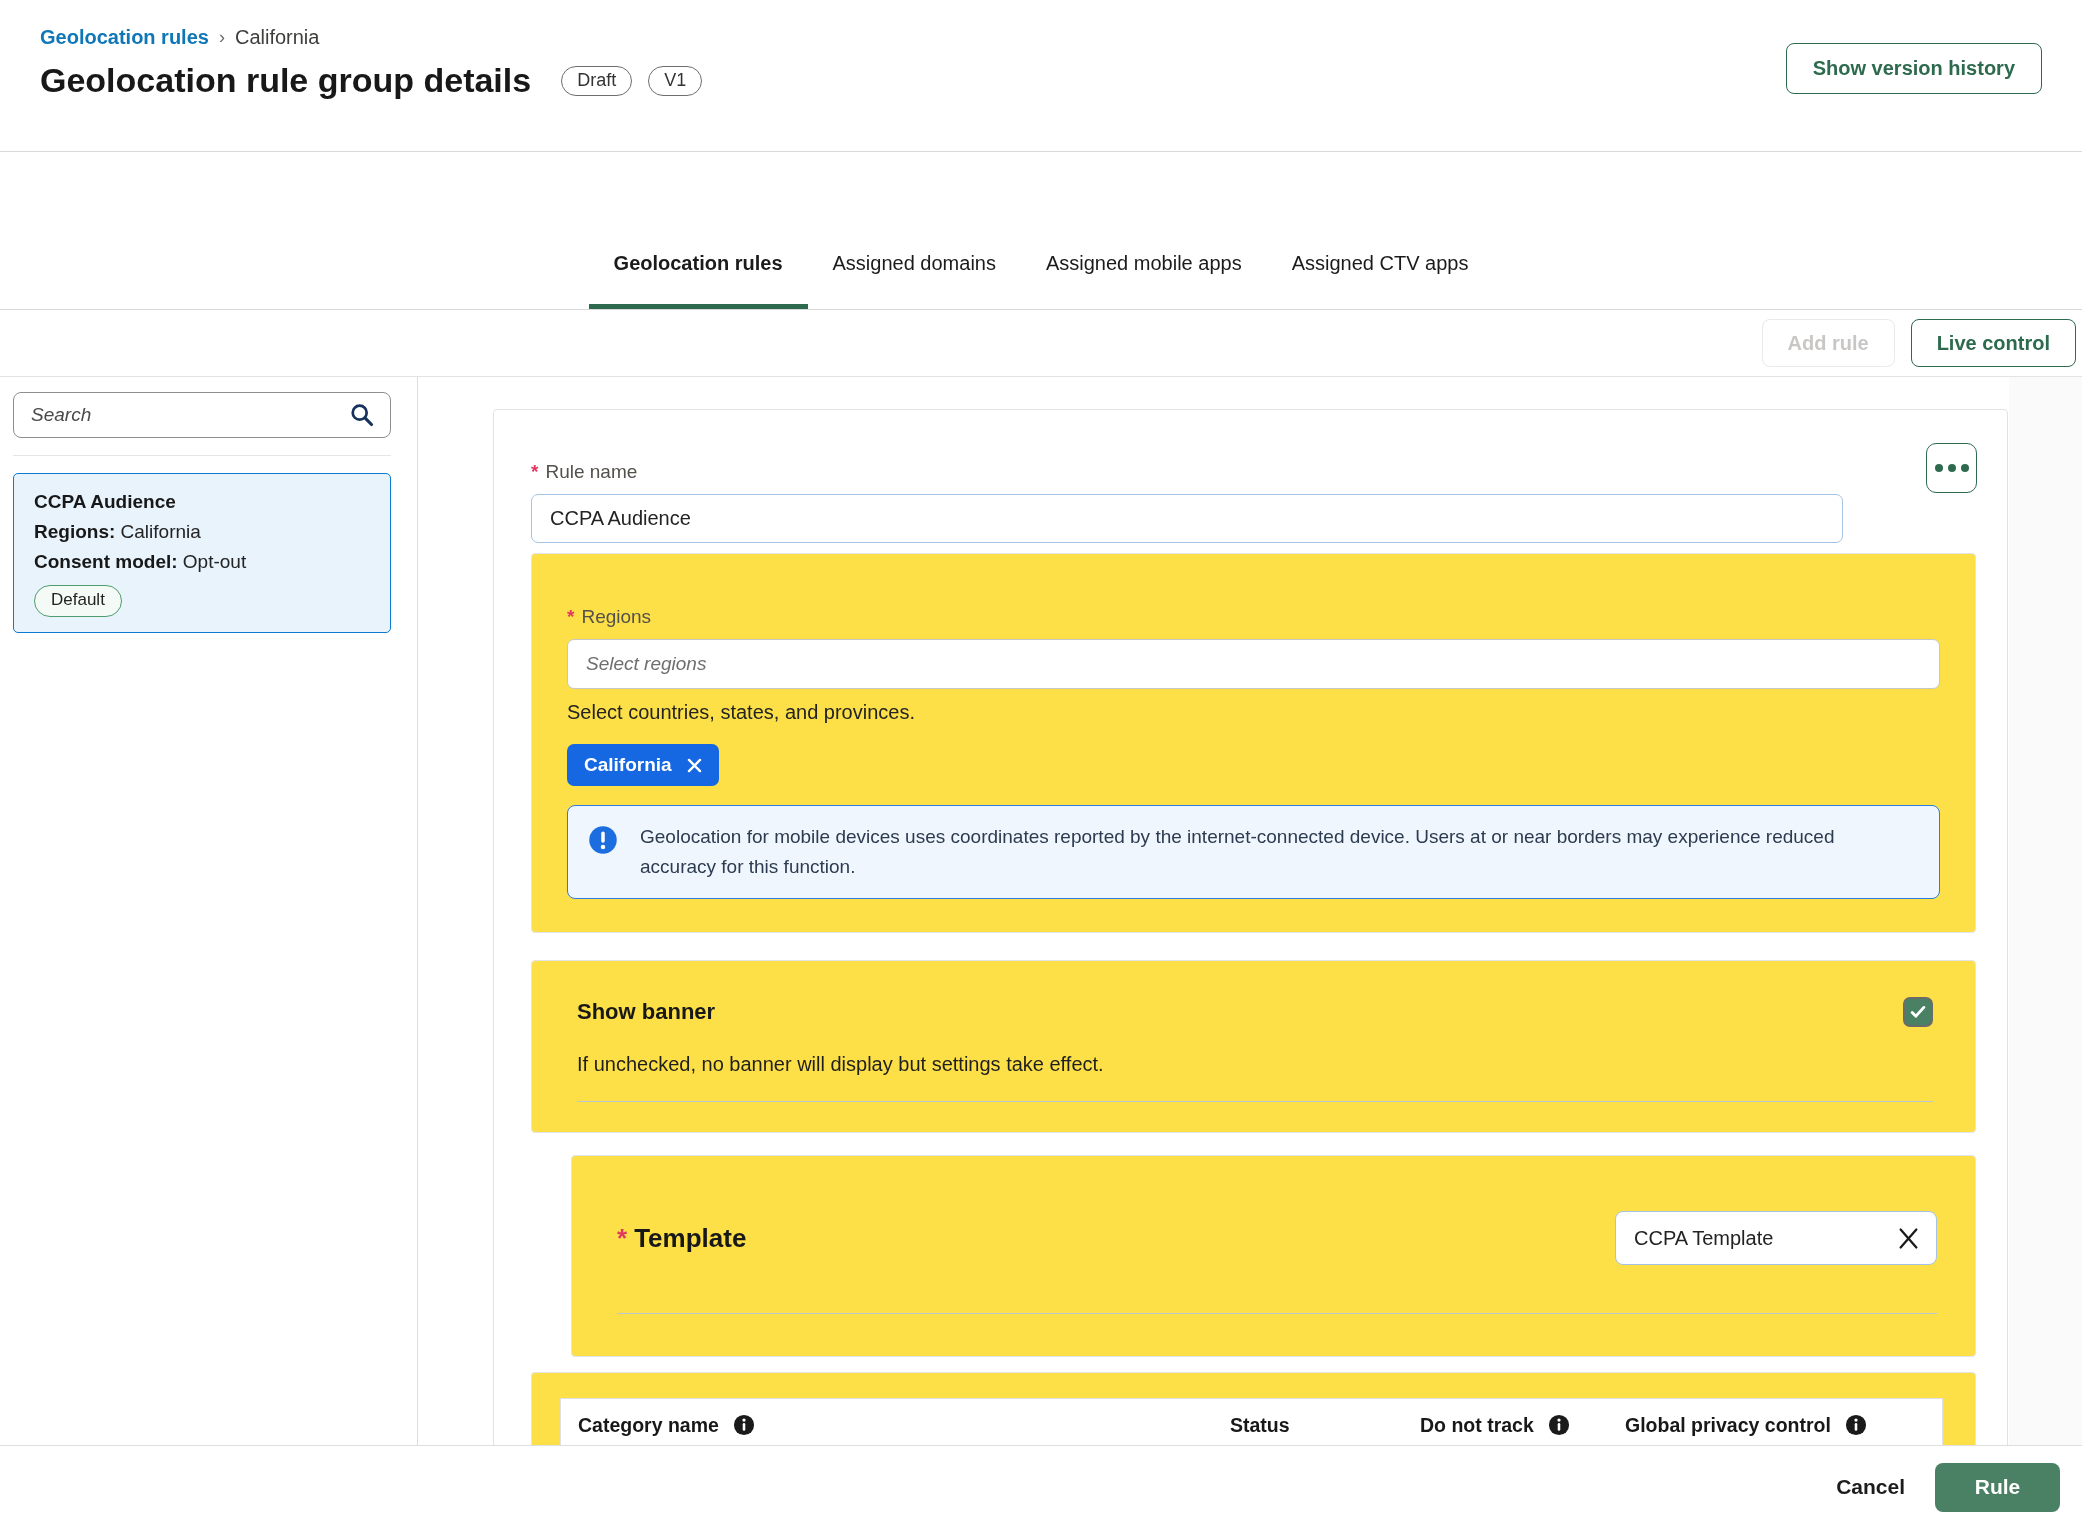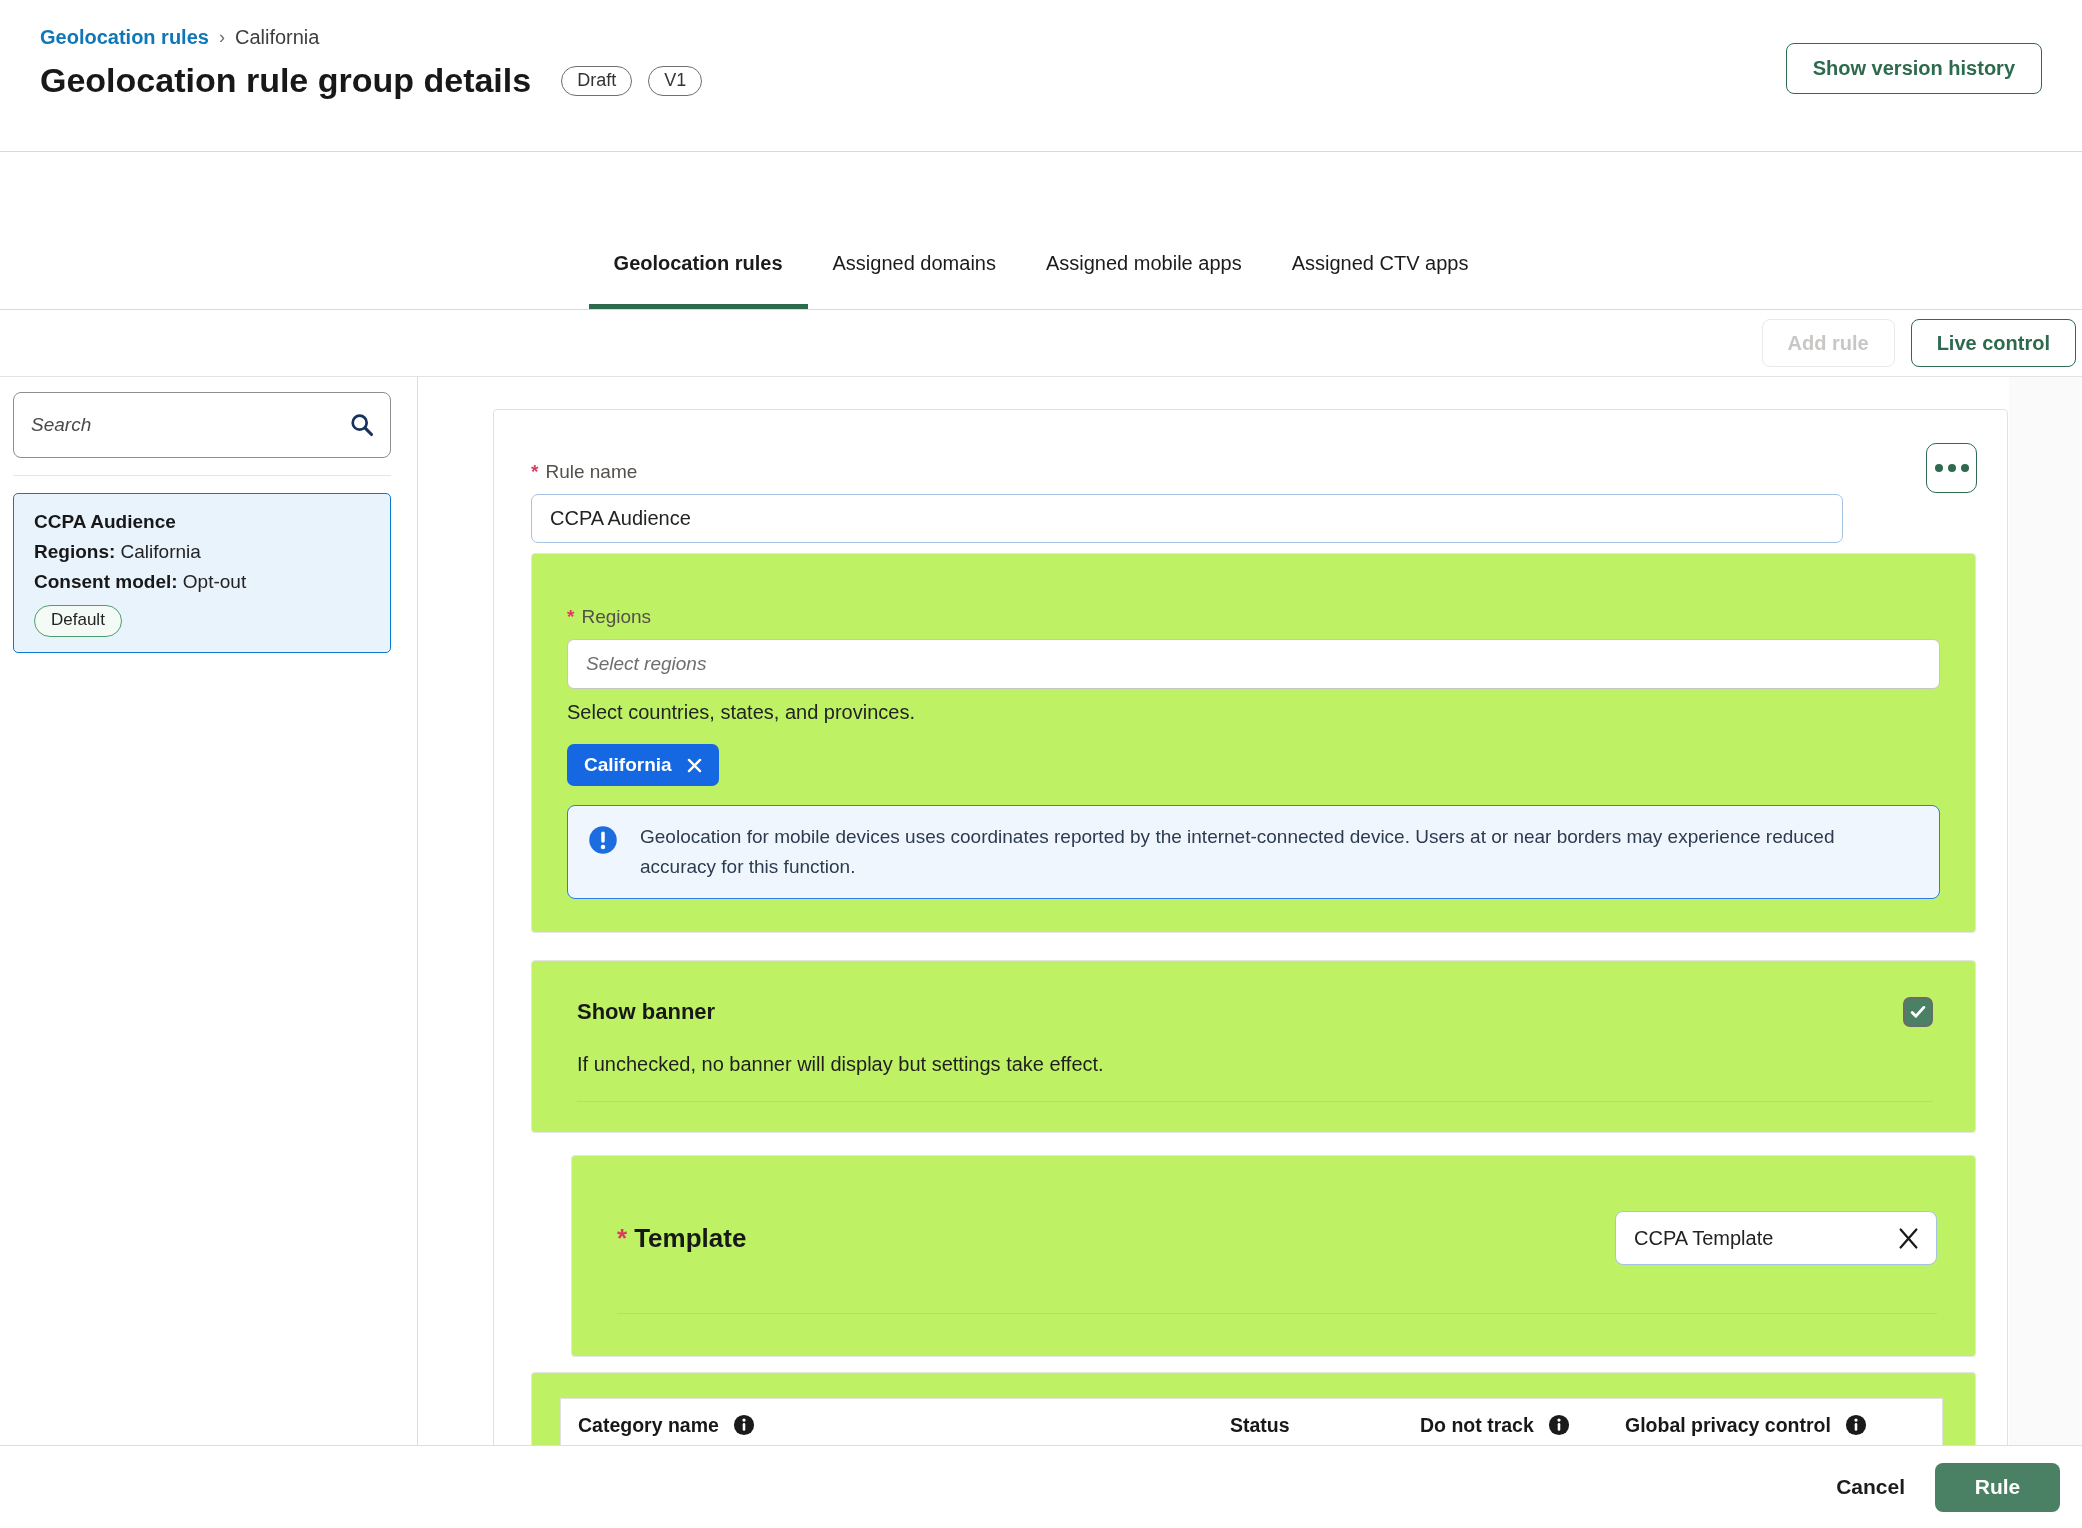--- a/index.html
+++ b/index.html
@@ -26,42 +26,42 @@
   .tab.active { font-weight:bold; padding-bottom:29px; border-bottom:5px solid #2d6a4e; }
 
   
   .toolbar { height:67px; border-bottom:1px solid #e3e3e3; display:flex; justify-content:flex-end; align-items:center; gap:16px; padding-right:6px; }
   .toolbar .btn { height:48px; padding:0 25px; }
   .btn-disabled { border:1px solid #e9e9e9; color:#c9c7c5; cursor:default; }
 
   
   .content { display:flex; height:1068px; overflow:hidden; }
   .sidebar { width:418px; border-right:1px solid #dcdcdc; padding:15px 26px 0 13px; background:#fff; }
-  .search-box { height:66px; border:1px solid #8e8e8e; border-radius:8px; background:#fff; display:flex; align-items:center; padding:0 14px 0 17px; }
+  .search-box { height:46px; border:1px solid #8e8e8e; border-radius:8px; background:#fff; display:flex; align-items:center; padding:0 14px 0 17px; }
   .search-input { flex:1; border:none; outline:none; font-size:19px; font-family:inherit; color:#232323; background:transparent; }
   .search-input::placeholder { font-style:italic; color:#4a4a4a; opacity:1; }
   .sidebar-divider { height:1px; background:#e5e5e5; margin-top:17px; }
   .rule-card { margin-top:17px; border:1px solid #dedede; border-radius:5px; background:#fff; padding:13px 20px 15px; font-size:19px; line-height:30px; color:#232323; cursor:pointer; }
   .rule-card.selected { background:#e9f3fc; border:1.5px solid #0b7ad1; }
   .rule-title { font-weight:bold; color:#181818; }
   .rule-line b { color:#181818; }
   .default-pill { display:inline-block; margin-top:8px; border:1px solid #4f9d6d; border-radius:17px; background:#f4faf6; padding:1px 16px 3px; font-size:17px; line-height:26px; color:#232323; }
 
   .main { flex:1; position:relative; background:#fff; }
   .right-gutter { position:absolute; top:0; right:0; width:73px; height:100%; background:#fafafa; }
 
   
   .form-card { position:relative; margin:32px 74px 0 75px; min-height:1080px; background:#fff; border:1px solid #e2e2e2; border-radius:4px; padding:28px 31px 40px 37px; }
   .field-label { font-size:19px; color:#54514d; margin-bottom:11px;margin-top:23px; }
   .req { color:#df3960; font-weight:bold; margin-right:7px; }
   .rulename-input { display:block; width:1312px; height:49px; border:1px solid #a5c3e4; border-radius:7px; font-size:20px; font-family:inherit; color:#232323; padding:0 18px; outline:none; background:#fff; }
   .more-btn { position:absolute; top:33px; right:30px; width:51px; height:50px; border:1px solid #2d6a4e; border-radius:10px; background:#fff; display:flex; align-items:center; justify-content:center; gap:5px; cursor:pointer; }
   .more-btn .dot { width:8px; height:8px; border-radius:50%; background:#2d6a4e; }
 
-  .panel { background:#bef264; border:1px solid #e5e5e5; border-radius:4px; }
+  .panel { background:#fde047; border:1px solid #e5e5e5; border-radius:4px; }
   .panel-regions { margin-top:10px; padding:29px 35px 33px; }
   .regions-input { display:block; width:100%; height:50px; border:1px solid #c6c6c6; border-radius:7px; font-size:19px; font-family:inherit; padding:0 18px; outline:none; background:#fff; color:#232323; }
   .regions-input::placeholder { font-style:italic; color:#6e6e6e; opacity:1; }
   .helper { margin-top:12px; font-size:20px; color:#232323; }
   .chip { margin-top:20px; display:inline-flex; align-items:center; gap:13px; height:42px; padding:0 15px 0 17px; background:#1567e2; border-radius:7px; color:#fff; font-size:19px; font-weight:bold; cursor:pointer; }
   .info-box { margin-top:19px; display:flex; gap:22px; background:#f0f6fd; border:1.5px solid #2b7de0; border-radius:8px; padding:16px 24px 16px 20px; font-size:19px; line-height:30px; color:#2c3b50; }
   .info-icon { flex:0 0 auto; margin-top:3px; }
 
   .panel-banner { margin-top:27px; padding:36px 42px 30px 45px; }
   .row-between { display:flex; justify-content:space-between; align-items:center; }

